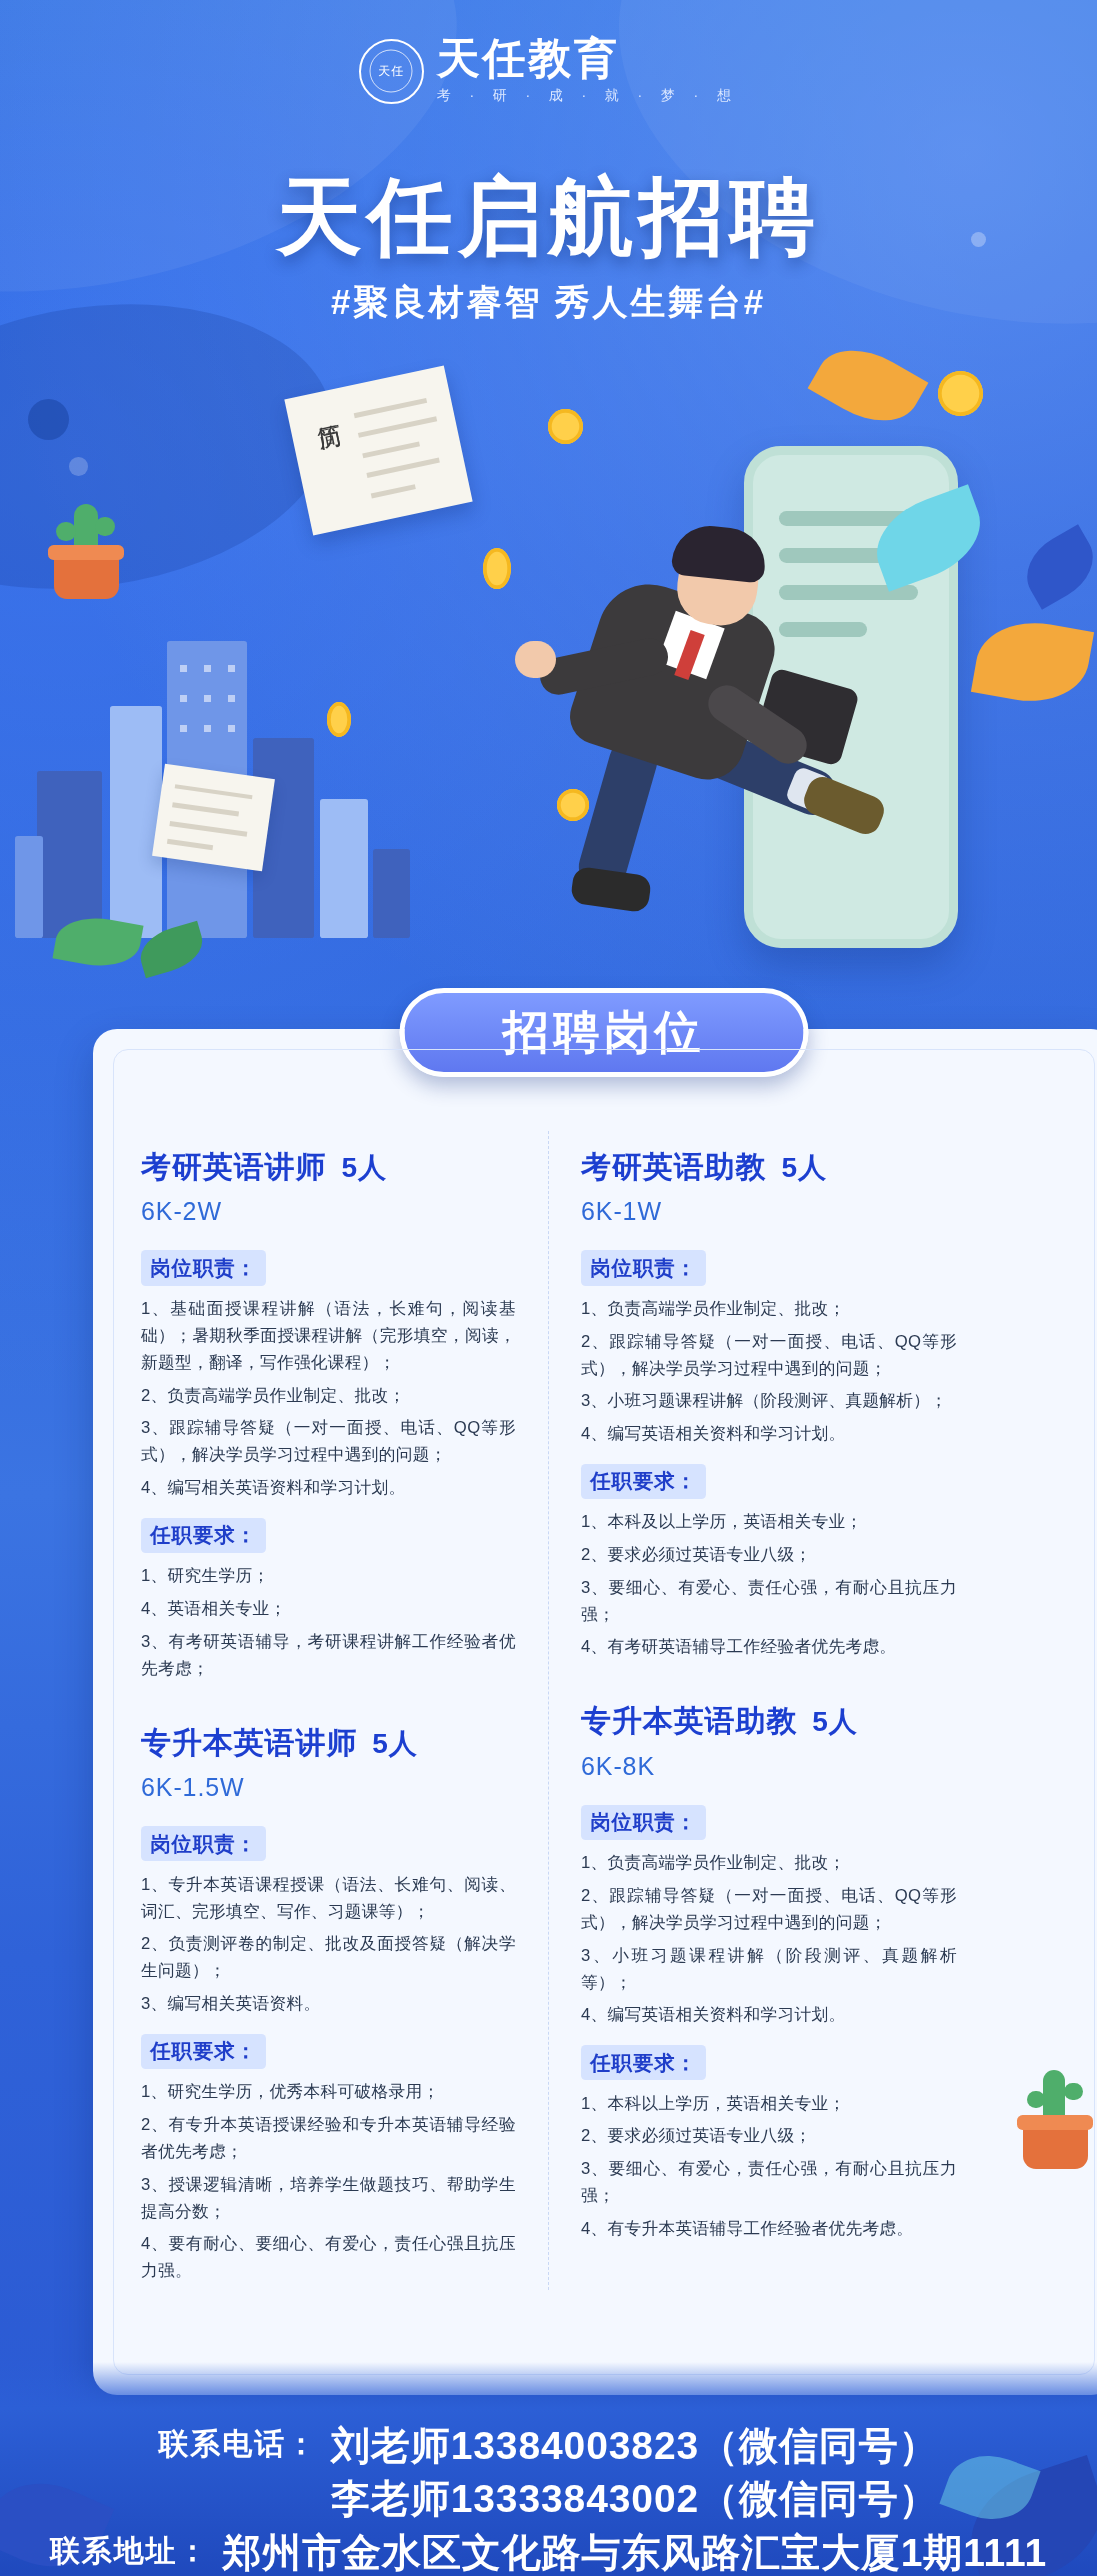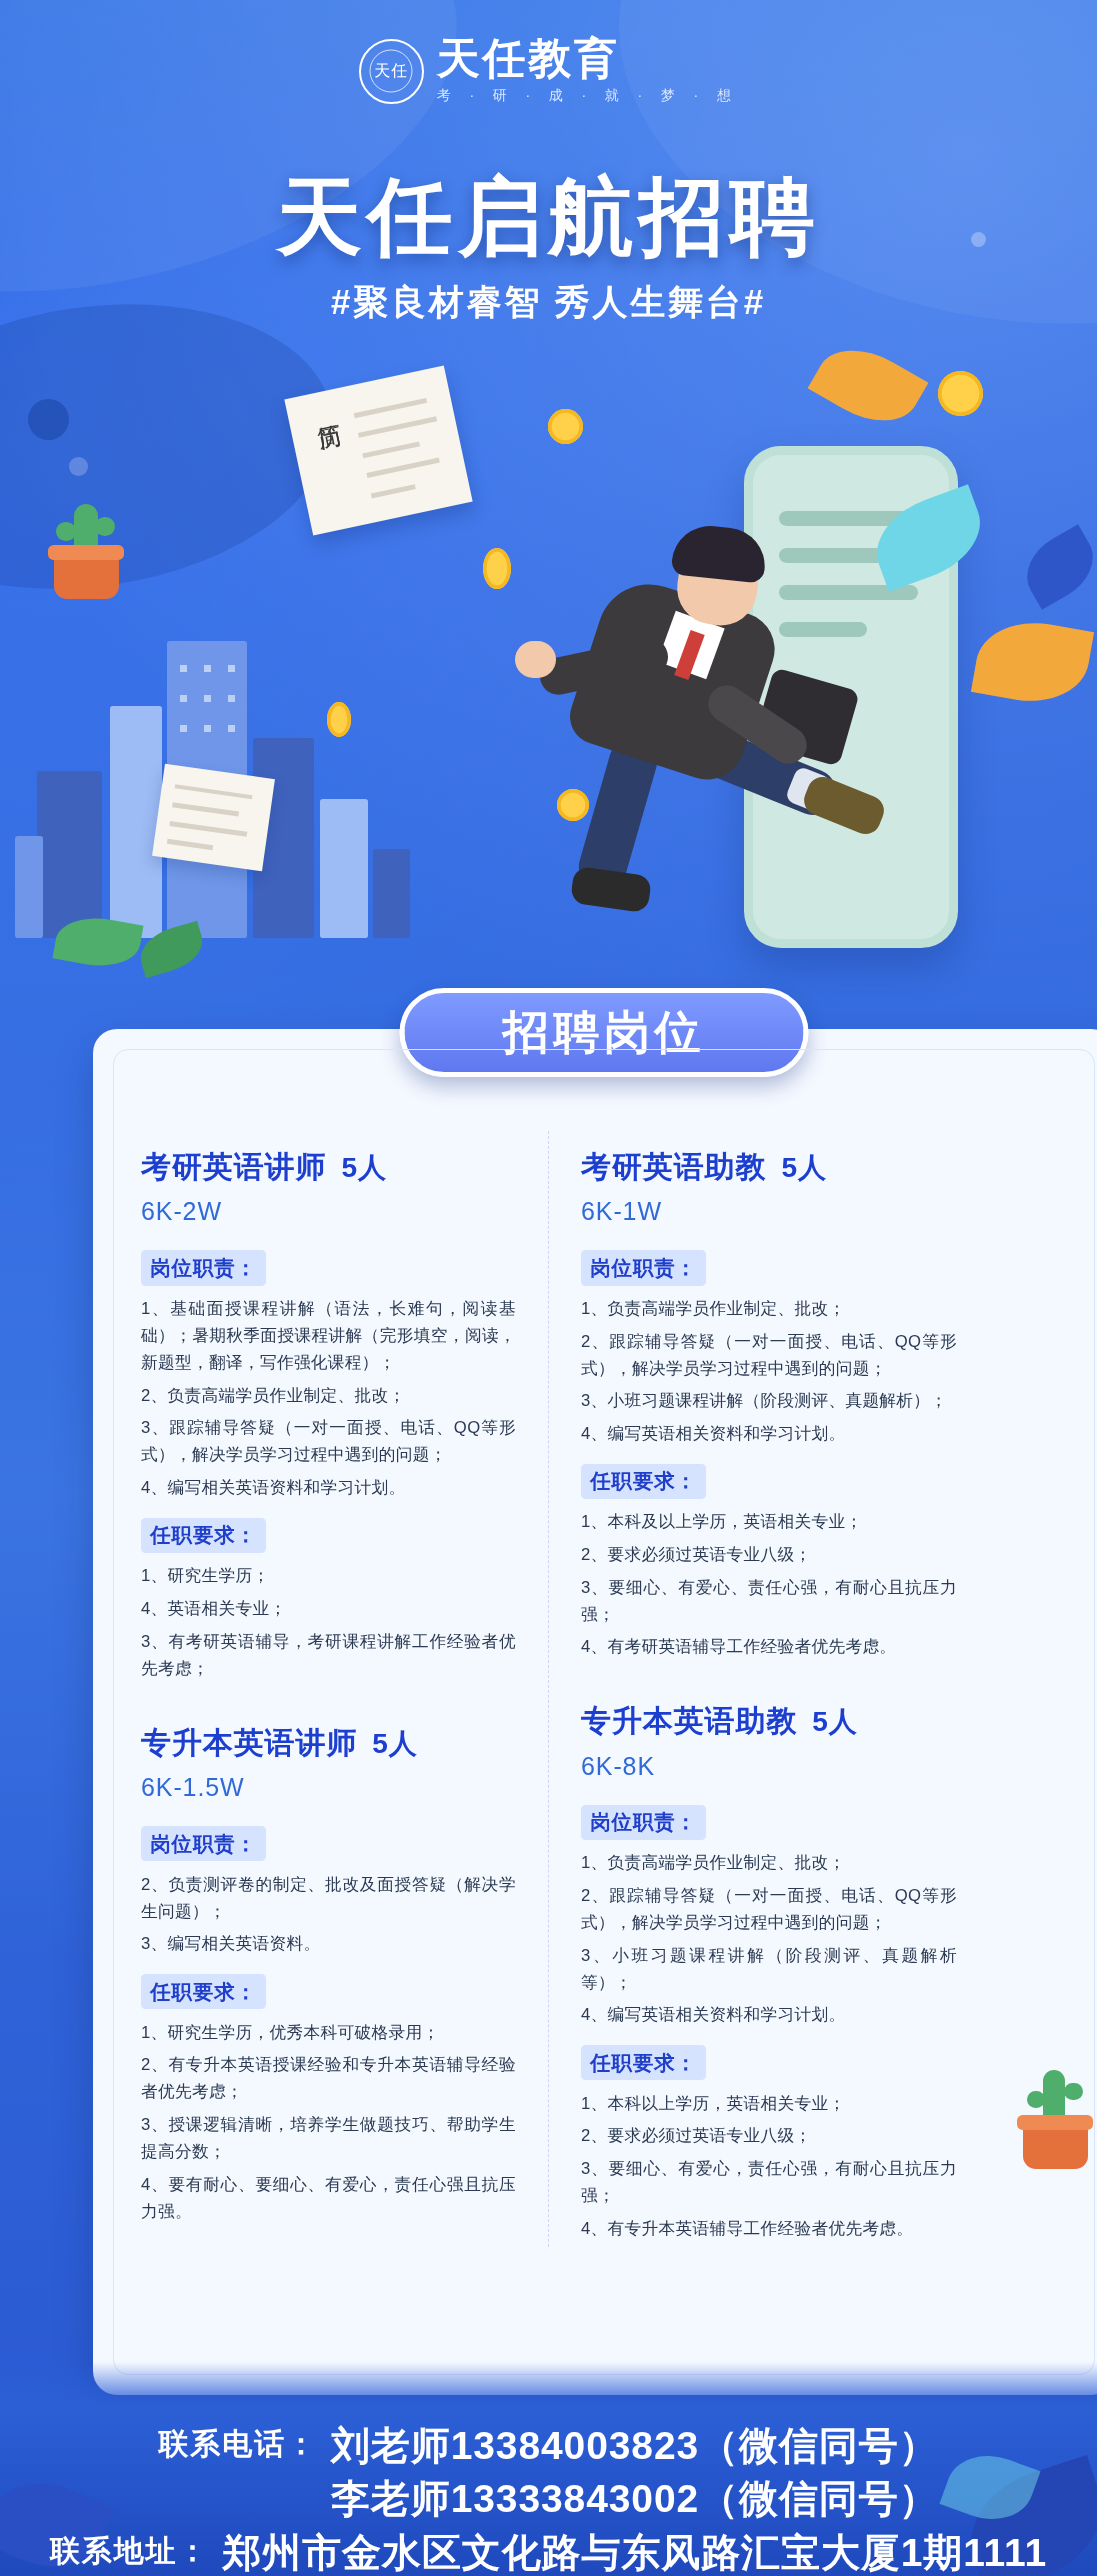--- a/index.html
+++ b/index.html
@@ -35,21 +35,21 @@
   .logo-badge{
     width:65px;height:65px;border-radius:50%;border:2.8px solid #ffffff;
     display:flex;align-items:center;justify-content:center;position:relative;
     box-sizing:border-box;
   }
   .logo-badge:before{
     content:"";position:absolute;left:50%;top:50%;transform:translate(-50%,-50%);
     width:41px;height:41px;border-radius:50%;border:1.9px solid rgba(255,255,255,.75);
   }
   .logo-badge span{
-    color:#fff;font-size:16px;letter-spacing:0.9px;position:relative;z-index:2;
+    color:#fff;font-size:12px;letter-spacing:0.9px;position:relative;z-index:2;
   }
   .logo-txt{display:flex;flex-direction:column;align-items:flex-start;}
   .logo-main{color:#ffffff;font-size:43px;font-weight:bold;letter-spacing:2.8px;line-height:1;}
   .logo-sub{color:#dbe7ff;font-size:14px;letter-spacing:7.4px;margin-top:7.4px;}
 
   
   .title{
     position:absolute;left:0;right:0;top:160px;text-align:center;
     color:#ffffff;font-size:85px;font-weight:bold;letter-spacing:5.6px;
     text-shadow:0 5.6px 15px rgba(10,40,110,.45);
@@ -301,20 +301,21 @@
           </ul>
         </div>
 
         <div class="job">
           <div class="job-title">
             <span>专升本英语讲师</span><span class="cnt">5人</span>
           </div>
           <div class="salary">6K-1.5W</div>
           <div class="sect-label">岗位职责：</div>
           <ul class="items">
+            <li>1、专升本英语课程授课（语法、长难句、阅读、词汇、完形填空、写作、习题课等）；</li>
             <li>2、负责测评卷的制定、批改及面授答疑（解决学生问题）；</li>
             <li>3、编写相关英语资料。</li>
           </ul>
           <div class="sect-label">任职要求：</div>
           <ul class="items">
             <li>1、研究生学历，优秀本科可破格录用；</li>
             <li>2、有专升本英语授课经验和专升本英语辅导经验者优先考虑；</li>
             <li>3、授课逻辑清晰，培养学生做题技巧、帮助学生提高分数；</li>
             <li>4、要有耐心、要细心、有爱心，责任心强且抗压力强。</li>
           </ul>

